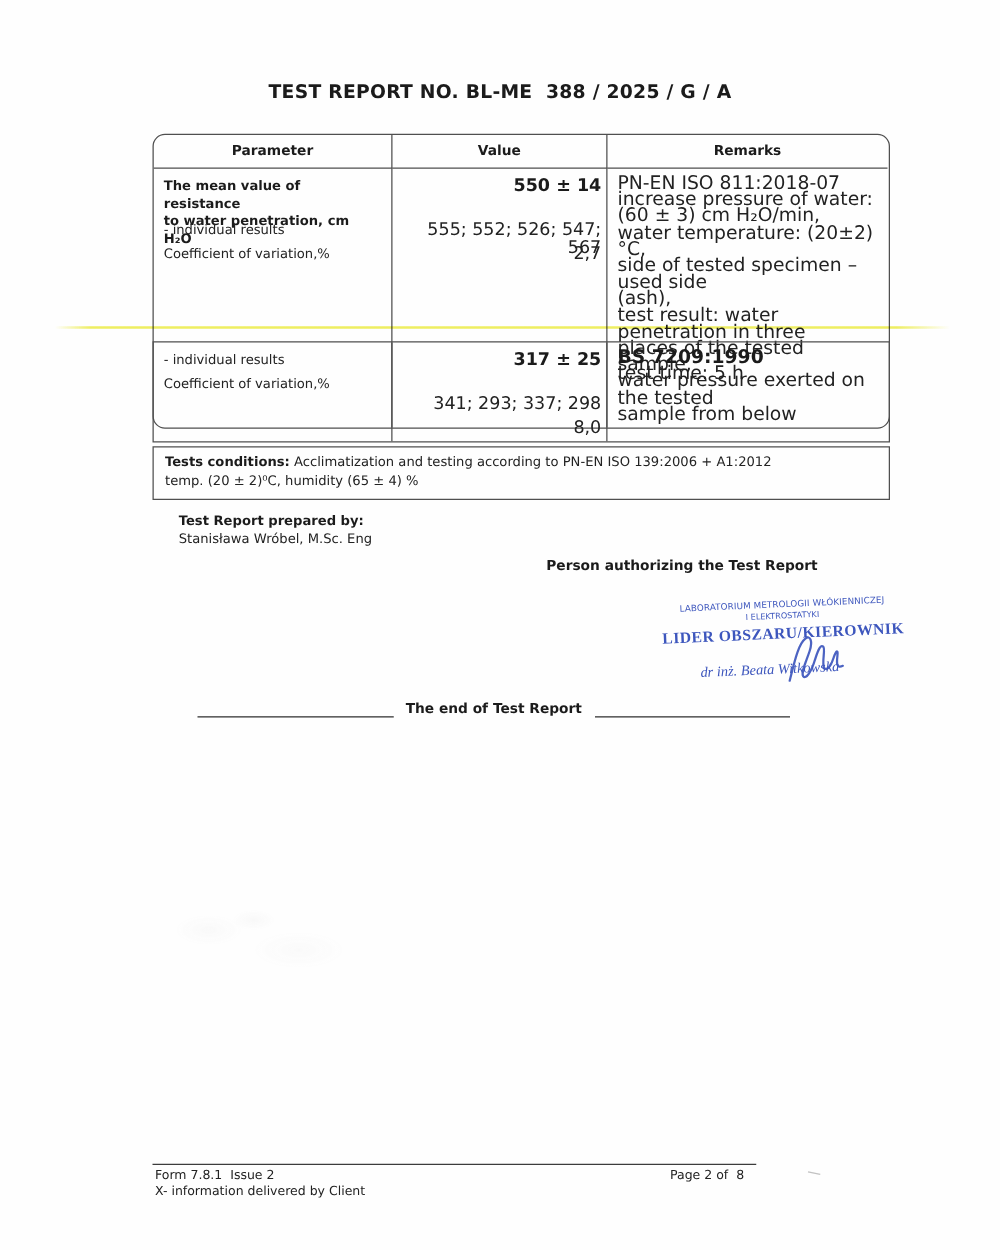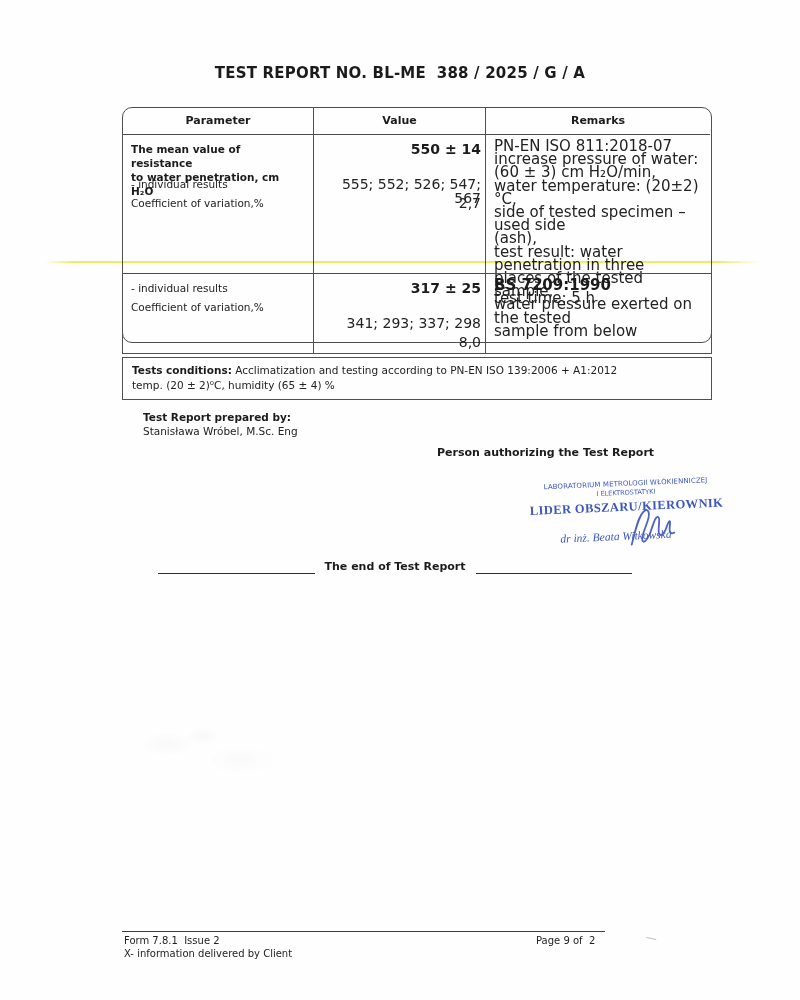--- a/index.html
+++ b/index.html
@@ -170,16 +170,16 @@
 
   <div class="endline">
     <div class="rule"></div>
     <div class="end-text">The end of Test Report</div>
     <div class="rule"></div>
   </div>
 
   <div class="footer-line"></div>
   <div class="footer-form">Form 7.8.1  Issue 2</div>
   <div class="footer-note">X- information delivered by Client</div>
-  <div class="footer-page">Page 9 of  2</div>
+  <div class="footer-page">Page 2 of  8</div>
   <div class="footer-tick"></div>
 
 </div>
 
 </body></html>

